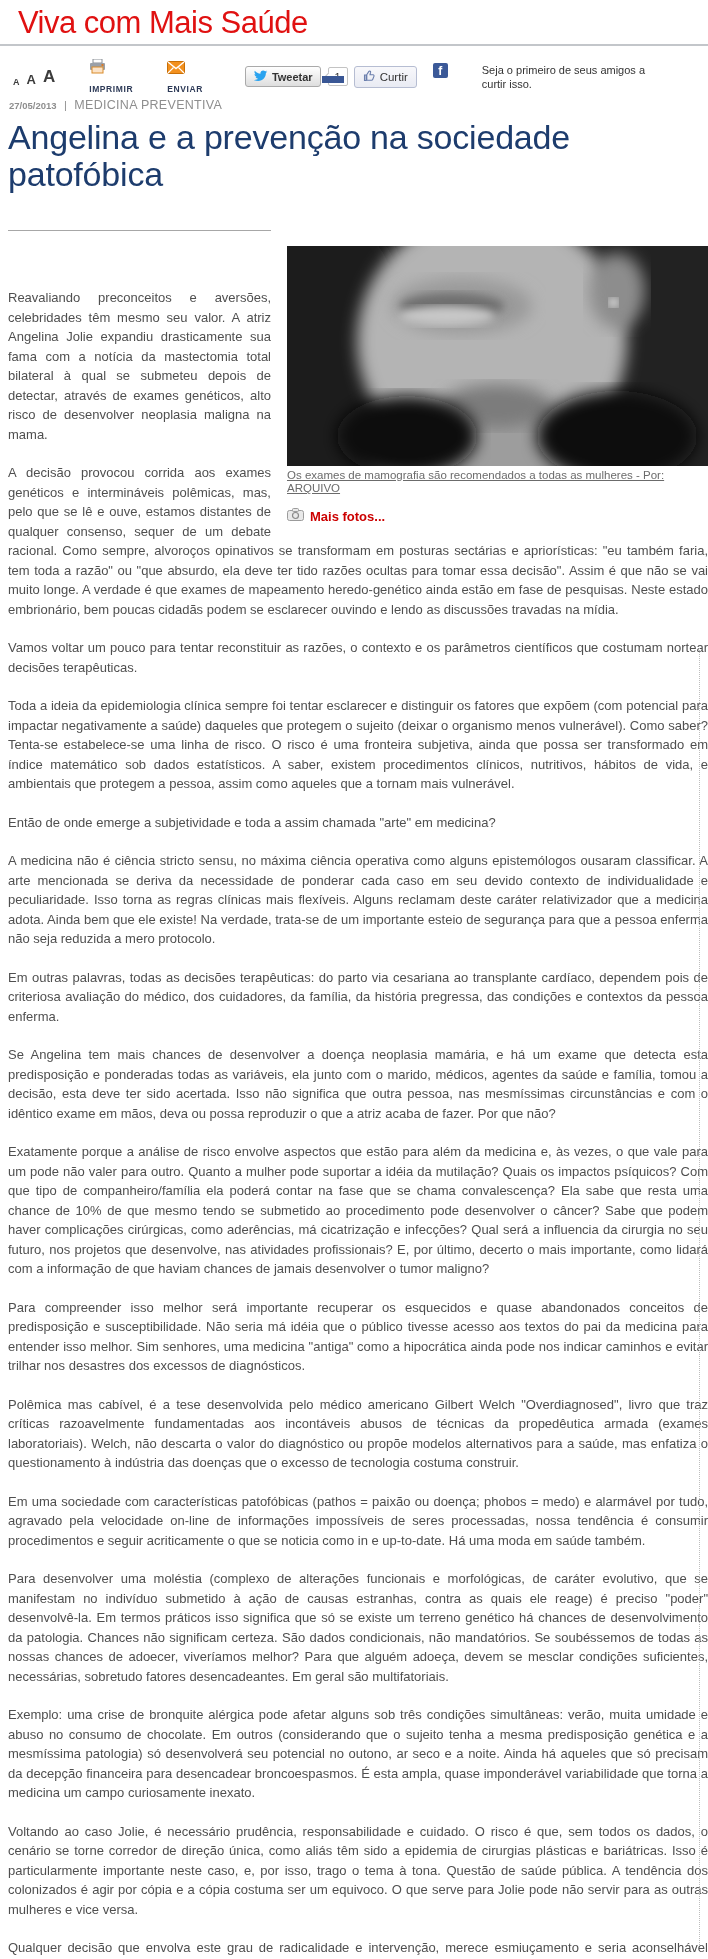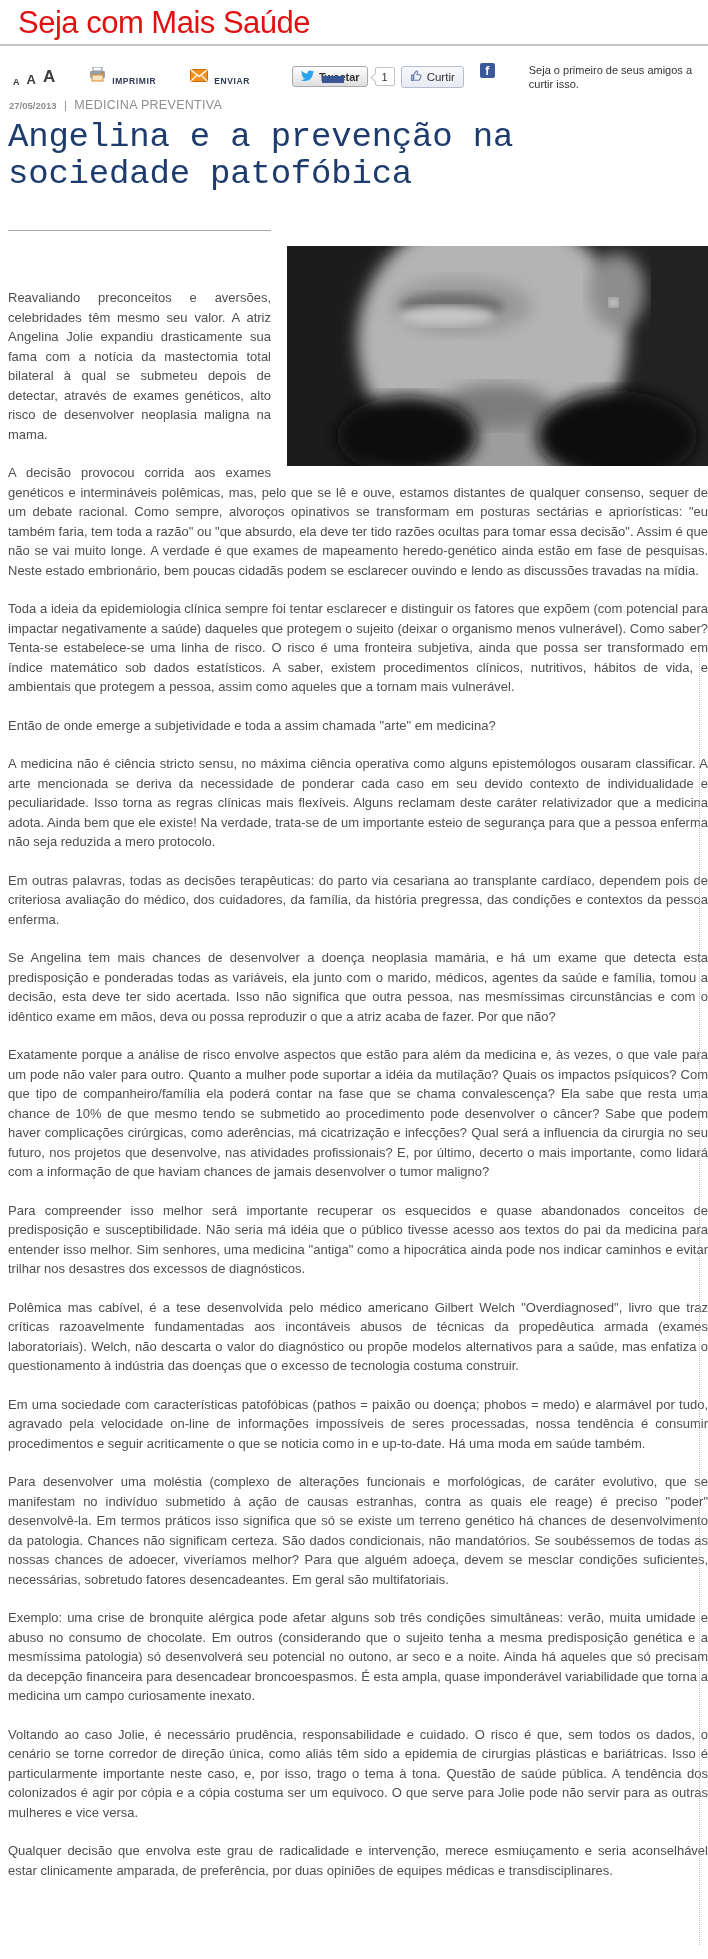--- a/index.html
+++ b/index.html
@@ -15,21 +15,21 @@
   .masthead{padding:7px 16px 0 18px;}
   .site-title{font-size:31px;line-height:32px;color:var(--brand-red,#e01111);font-weight:400;letter-spacing:-0.5px;}
   .masthead-rule{border:0;border-top:2px solid #c3c6ca;margin-top:5px;}
 
   
   .toolbar{display:flex;align-items:center;padding:21px 0 0 13px;height:40px;}
   .font-sizes{display:flex;align-items:flex-end;gap:7px;color:#3c3c3c;cursor:pointer;}
   .fs-a1{font-size:9px;font-weight:700;}
   .fs-a2{font-size:13px;font-weight:700;}
   .fs-a3{font-size:17px;font-weight:700;}
-  .tool-btn{display:flex;align-items:flex-end;gap:6px;margin-left:34px;cursor:pointer;}
+  .tool-btn{display:flex;align-items:flex-start;gap:6px;margin-left:34px;cursor:pointer;flex-direction:column;}
   .tool-label{font-size:8.5px;font-weight:700;letter-spacing:.6px;color:#2d3a57;}
   .tweet-widget{display:flex;align-items:center;margin-left:42px;}
   .tweet-btn{display:inline-flex;align-items:center;gap:4px;border:1px solid #aaa;border-radius:3px;
     background:linear-gradient(#ffffff,#dedede);padding:2px 7px;height:21px;cursor:pointer;}
   .tweet-btn span{font-size:11px;font-weight:700;color:#333;}
   .tweet-count{position:relative;margin-left:7px;border:1px solid #c3c3c3;background:#fff;min-width:20px;height:19px;
     display:flex;align-items:center;justify-content:center;font-size:11px;color:#333;border-radius:2px;cursor:pointer;}
   .tweet-count::before{content:"";position:absolute;left:-4px;top:6px;width:6px;height:6px;background:#fff;
     border-left:1px solid #c3c3c3;border-bottom:1px solid #c3c3c3;transform:rotate(45deg);}
   .like-btn{display:inline-flex;align-items:center;gap:4px;margin-left:6px;border:1px solid #b6bdd2;border-radius:3px;
@@ -39,21 +39,21 @@
   .fb-social{display:flex;align-items:flex-start;gap:5px;margin-left:16px;}
   .fb-badge{width:15px;height:15px;background:var(--fb-blue,#3b5998);border-radius:2px;color:#fff;
     font-size:12px;font-weight:700;text-align:center;line-height:16px;flex:0 0 auto;}
   .fb-prompt{font-size:11px;color:#333;line-height:14px;max-width:170px;margin-left:29px;}
 
   
   .meta{padding:9px 0 0 9px;color:var(--muted-text,#8e8e8e);}
   .meta .date{font-size:9.5px;font-weight:bold;}
   .meta .sep{font-size:11px;margin:0 3px;}
   .meta .category{font-size:12.5px;letter-spacing:.3px;}
-  .headline{padding:6px 9px 0 8px;font-family:Liberation Mono, monospace;font-weight:400;
+  .headline{padding:6px 9px 0 8px;font-family:Liberation Sans, sans-serif;font-weight:400;
     color:var(--headline-blue,#1d3c6d);font-size:34px;line-height:37px;letter-spacing:-0.2px;}
 
   
   .article{position:relative;padding:10px 0 0 8px;color:var(--body-text,#4f4f4f);}
   .figure{float:right;width:421px;margin:43px 0 8px 16px;}
   .photo{display:block;width:421px;height:220px;background:#101010;}
   .caption{display:block;margin-top:3px;font-size:11.5px;line-height:13px;color:#6b6b6b;
     text-decoration:underline;cursor:pointer;}
   .more-photos{display:flex;align-items:center;gap:6px;margin-top:12px;cursor:pointer;}
   .more-photos .lbl{color:var(--link-red,#cc0000);font-weight:700;font-size:13px;}
@@ -62,21 +62,21 @@
   .article p.body{font-size:13px;line-height:19.5px;text-align:justify;margin-top:19px;}
   .article p.first{margin-top:57px;}
   .right-dotted{position:absolute;left:699px;top:648px;height:1297px;border-left:1px dotted #bdbdbd;}
 </style>
 </head>
 <body>
 
 <div class="page">
 
   <div class="masthead">
-    <div class="site-title">Seja com Mais Saúde</div>
+    <div class="site-title">Viva com Mais Saúde</div>
   </div>
   <hr class="masthead-rule">
 
   <div class="toolbar">
     <div class="font-sizes">
       <span class="fs-a1">A</span>
       <span class="fs-a2">A</span>
       <span class="fs-a3">A</span>
     </div>
 
@@ -159,26 +159,38 @@
           <ellipse cx="175" cy="60" rx="70" ry="28" fill="#9a9a9a" filter="url(#blur8)"></ellipse>
           <ellipse cx="165" cy="60" rx="52" ry="13" fill="#6f6f6f" filter="url(#blur4)"></ellipse>
           <ellipse cx="160" cy="70" rx="48" ry="10" fill="#c7c7c7" filter="url(#blur4)"></ellipse>
           <ellipse cx="210" cy="160" rx="55" ry="22" fill="#7c7c7c" filter="url(#blur8)"></ellipse>
           <ellipse cx="330" cy="45" rx="28" ry="38" fill="#8d8d8d" filter="url(#blur8)"></ellipse>
           <rect x="322" y="52" width="9" height="9" fill="#e8e8e8" filter="url(#blur4)"></rect>
           <ellipse cx="120" cy="190" rx="70" ry="40" fill="#0c0c0c" filter="url(#blur8)"></ellipse>
           <ellipse cx="330" cy="190" rx="80" ry="45" fill="#0e0e0e" filter="url(#blur8)"></ellipse>
         </svg>
       </span>
+      <a class="caption">Os exames de mamografia são recomendados a todas as mulheres - Por: ARQUIVO</a>
+      <div class="more-photos">
+        <span>
+          <svg width="17" height="13" viewBox="0 0 17 13">
+              <rect x="0.5" y="2.5" width="16" height="10" rx="2" fill="#e9e9e9" stroke="#9b9b9b"></rect>
+              <rect x="5.5" y="0.5" width="6" height="3" rx="1" fill="#e9e9e9" stroke="#9b9b9b"></rect>
+              <circle cx="8.5" cy="7.5" r="3" fill="none" stroke="#8a8a8a" stroke-width="1.2"></circle>
+            </svg>
+        </span>
+        <span class="lbl">Mais fotos...</span>
+      </div>
     </div>
 
     <hr class="notice-rule">
 
     <p class="body first">Reavaliando preconceitos e aversões, celebridades têm mesmo seu valor. A atriz Angelina Jolie expandiu drasticamente sua fama com a notícia da mastectomia total bilateral à qual se submeteu depois de detectar, através de exames genéticos, alto risco de desenvolver neoplasia maligna na mama.</p>
     <p class="body">A decisão provocou corrida aos exames genéticos e intermináveis polêmicas, mas, pelo que se lê e ouve, estamos distantes de qualquer consenso, sequer de um debate racional. Como sempre, alvoroços opinativos se transformam em posturas sectárias e apriorísticas: "eu também faria, tem toda a razão" ou "que absurdo, ela deve ter tido razões ocultas para tomar essa decisão". Assim é que não se vai muito longe. A verdade é que exames de mapeamento heredo-genético ainda estão em fase de pesquisas. Neste estado embrionário, bem poucas cidadãs podem se esclarecer ouvindo e lendo as discussões travadas na mídia.</p>
+    <p class="body">Vamos voltar um pouco para tentar reconstituir as razões, o contexto e os parâmetros científicos que costumam nortear decisões terapêuticas.</p>
     <p class="body">Toda a ideia da epidemiologia clínica sempre foi tentar esclarecer e distinguir os fatores que expõem (com potencial para impactar negativamente a saúde) daqueles que protegem o sujeito (deixar o organismo menos vulnerável). Como saber? Tenta-se estabelece-se uma linha de risco. O risco é uma fronteira subjetiva, ainda que possa ser transformado em índice matemático sob dados estatísticos. A saber, existem procedimentos clínicos, nutritivos, hábitos de vida, e ambientais que protegem a pessoa, assim como aqueles que a tornam mais vulnerável.</p>
     <p class="body">Então de onde emerge a subjetividade e toda a assim chamada "arte" em medicina?</p>
     <p class="body">A medicina não é ciência stricto sensu, no máxima ciência operativa como alguns epistemólogos ousaram classificar. A arte mencionada se deriva da necessidade de ponderar cada caso em seu devido contexto de individualidade e peculiaridade. Isso torna as regras clínicas mais flexíveis. Alguns reclamam deste caráter relativizador que a medicina adota. Ainda bem que ele existe! Na verdade, trata-se de um importante esteio de segurança para que a pessoa enferma não seja reduzida a mero protocolo.</p>
     <p class="body">Em outras palavras, todas as decisões terapêuticas: do parto via cesariana ao transplante cardíaco, dependem pois de criteriosa avaliação do médico, dos cuidadores, da família, da história pregressa, das condições e contextos da pessoa enferma.</p>
     <p class="body">Se Angelina tem mais chances de desenvolver a doença neoplasia mamária, e há um exame que detecta esta predisposição e ponderadas todas as variáveis, ela junto com o marido, médicos, agentes da saúde e família, tomou a decisão, esta deve ter sido acertada. Isso não significa que outra pessoa, nas mesmíssimas circunstâncias e com o idêntico exame em mãos, deva ou possa reproduzir o que a atriz acaba de fazer. Por que não?</p>
     <p class="body">Exatamente porque a análise de risco envolve aspectos que estão para além da medicina e, às vezes, o que vale para um pode não valer para outro. Quanto a mulher pode suportar a idéia da mutilação? Quais os impactos psíquicos? Com que tipo de companheiro/família ela poderá contar na fase que se chama convalescença? Ela sabe que resta uma chance de 10% de que mesmo tendo se submetido ao procedimento pode desenvolver o câncer? Sabe que podem haver complicações cirúrgicas, como aderências, má cicatrização e infecções? Qual será a influencia da cirurgia no seu futuro, nos projetos que desenvolve, nas atividades profissionais? E, por último, decerto o mais importante, como lidará com a informação de que haviam chances de jamais desenvolver o tumor maligno?</p>
     <p class="body">Para compreender isso melhor será importante recuperar os esquecidos e quase abandonados conceitos de predisposição e susceptibilidade. Não seria má idéia que o público tivesse acesso aos textos do pai da medicina para entender isso melhor. Sim senhores, uma medicina "antiga" como a hipocrática ainda pode nos indicar caminhos e evitar trilhar nos desastres dos excessos de diagnósticos.</p>
     <p class="body">Polêmica mas cabível, é a tese desenvolvida pelo médico americano Gilbert Welch "Overdiagnosed", livro que traz críticas razoavelmente fundamentadas aos incontáveis abusos de técnicas da propedêutica armada (exames laboratoriais). Welch, não descarta o valor do diagnóstico ou propõe modelos alternativos para a saúde, mas enfatiza o questionamento à indústria das doenças que o excesso de tecnologia costuma construir.</p>
     <p class="body">Em uma sociedade com características patofóbicas (pathos = paixão ou doença; phobos = medo) e alarmável por tudo, agravado pela velocidade on-line de informações impossíveis de seres processadas, nossa tendência é consumir procedimentos e seguir acriticamente o que se noticia como in e up-to-date. Há uma moda em saúde também.</p>
     <p class="body">Para desenvolver uma moléstia (complexo de alterações funcionais e morfológicas, de caráter evolutivo, que se manifestam no indivíduo submetido à ação de causas estranhas, contra as quais ele reage) é preciso "poder" desenvolvê-la. Em termos práticos isso significa que só se existe um terreno genético há chances de desenvolvimento da patologia. Chances não significam certeza. São dados condicionais, não mandatórios. Se soubéssemos de todas as nossas chances de adoecer, viveríamos melhor? Para que alguém adoeça, devem se mesclar condições suficientes, necessárias, sobretudo fatores desencadeantes. Em geral são multifatoriais.</p>

